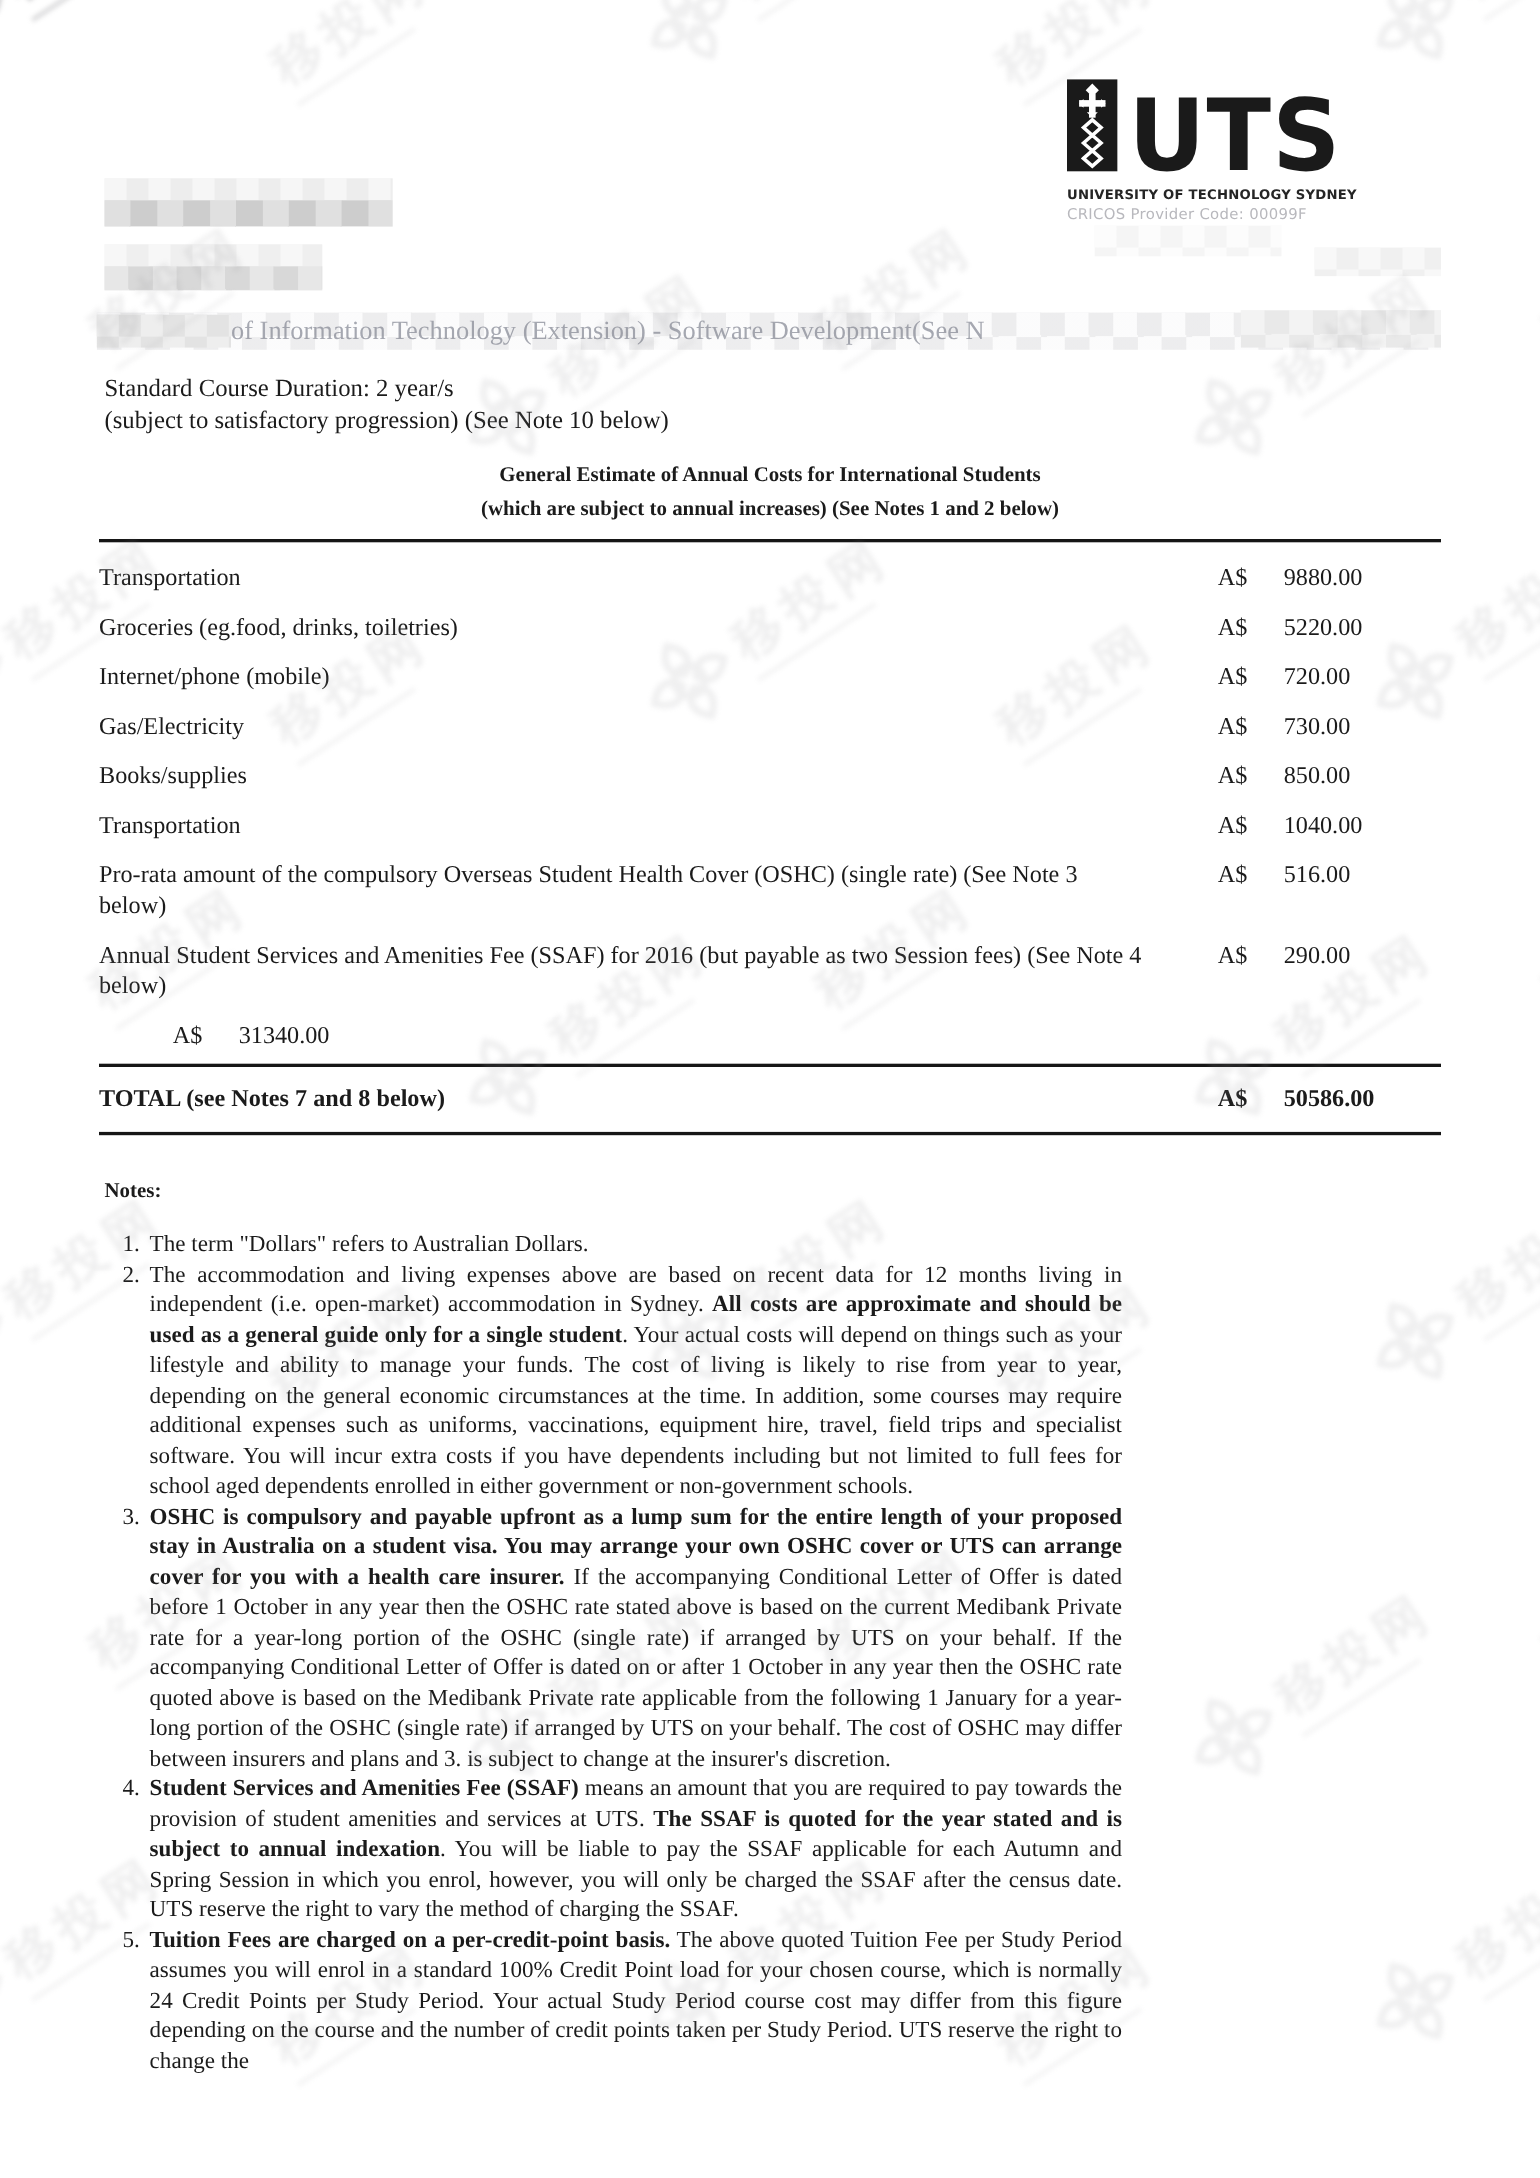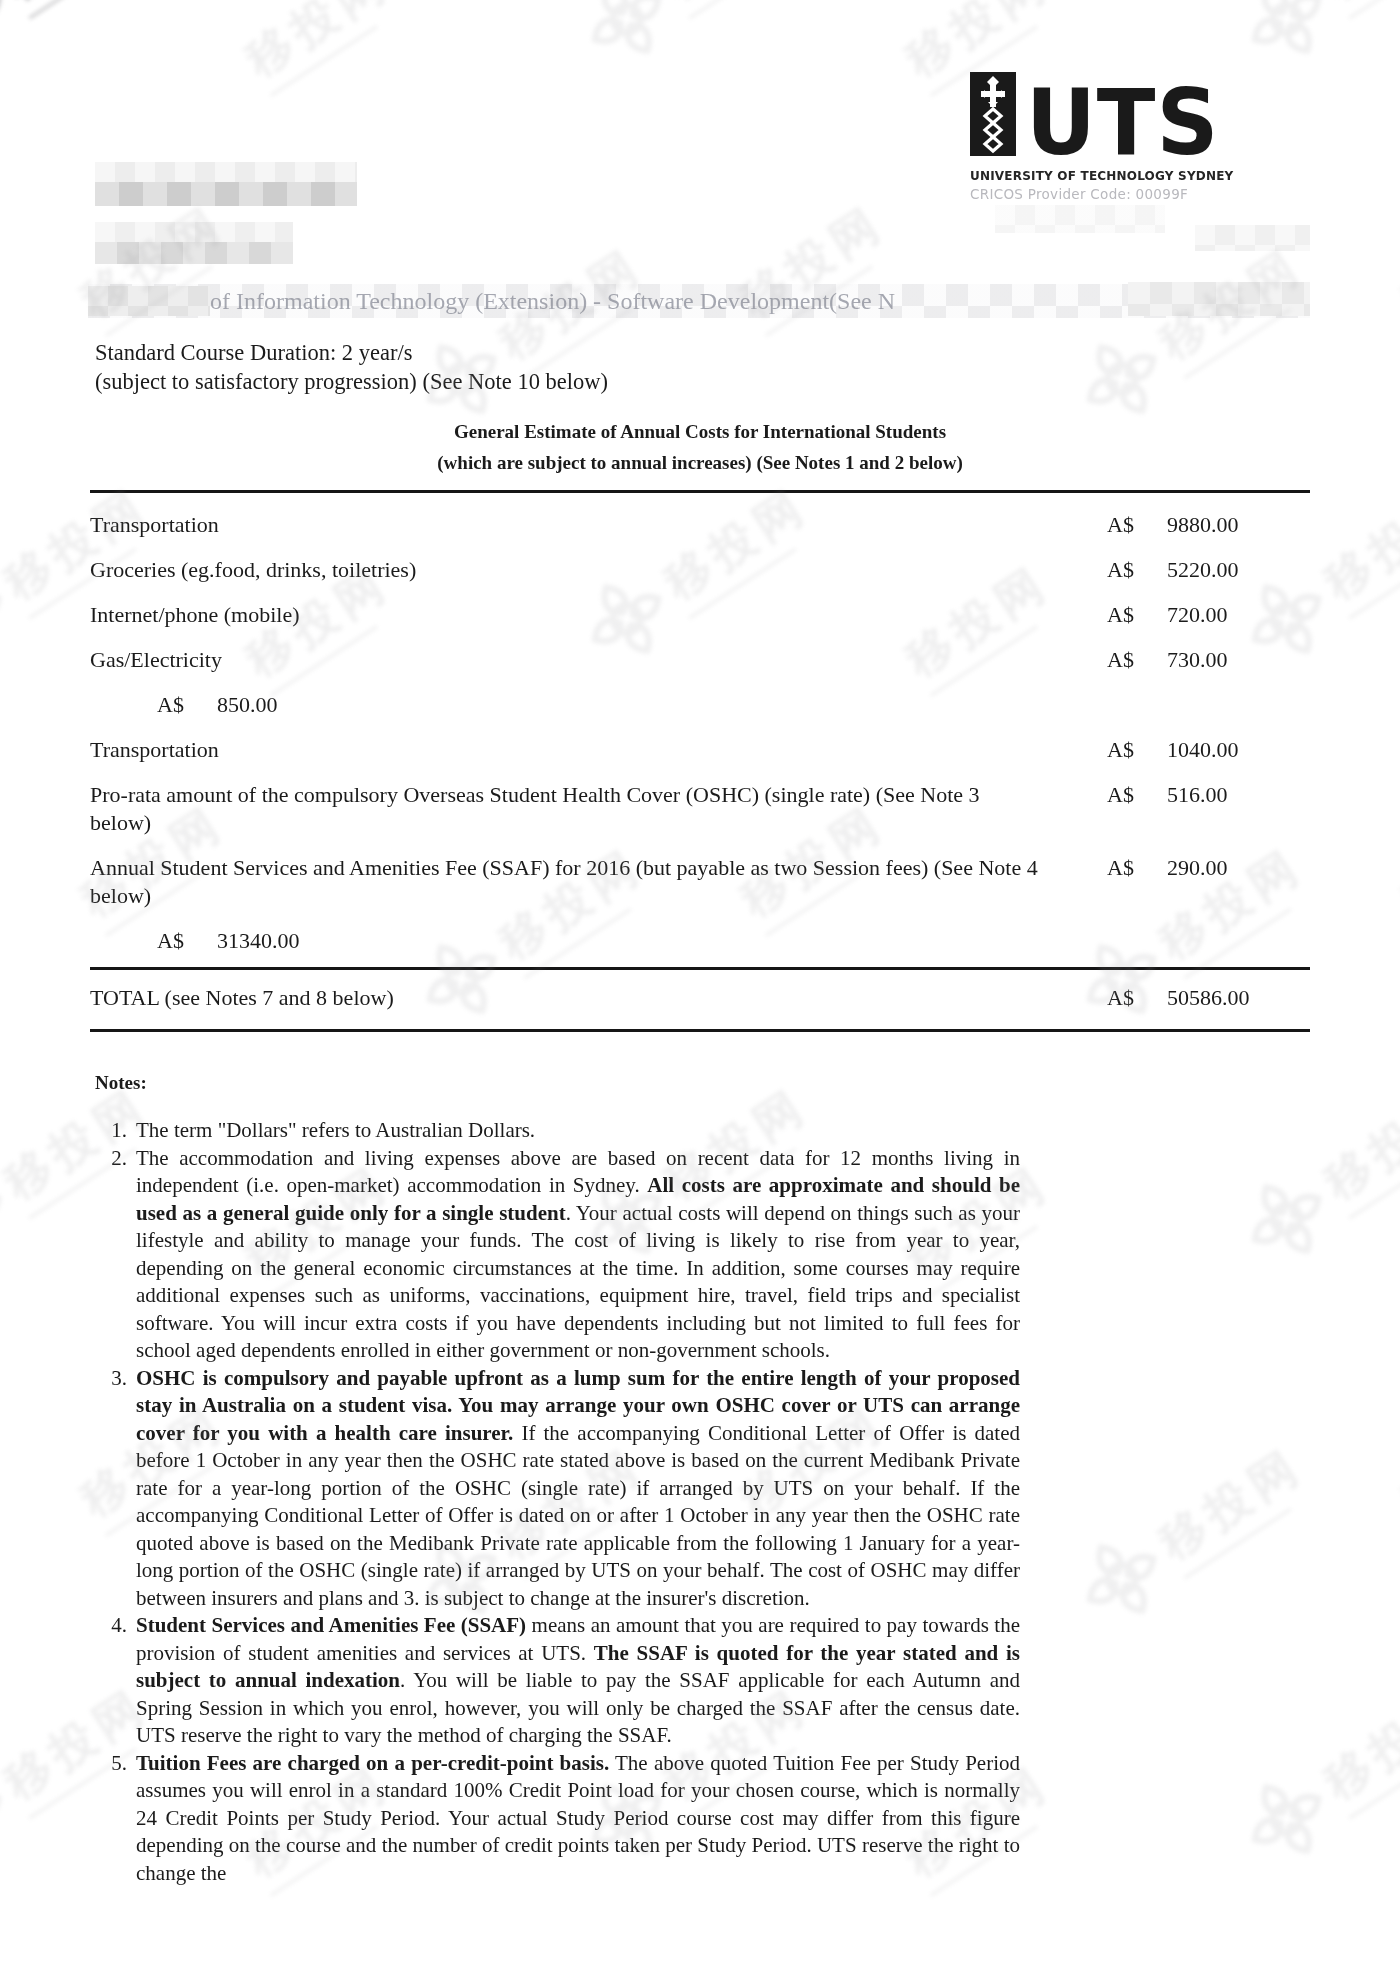--- a/index.html
+++ b/index.html
@@ -35,21 +35,21 @@
   
   #estimate-title{position:absolute;left:90px;top:416px;width:1220px;z-index:1;
     text-align:center;font-weight:bold;font-size:19px;line-height:31px;}
   #cost-table{position:absolute;left:90px;top:490px;width:1220px;z-index:1;
     border-top:3px solid #161616;padding-top:18px;font-size:22px;line-height:28px;}
   .crow{display:flex;align-items:flex-start;margin-bottom:17px;}
   .crow .lbl{flex:0 0 950px;}
   .crow .cur{flex:0 0 60px;margin-left:67px;}
   .crow .amt{flex:1;text-align:left;padding-right:47px;font-variant-numeric:tabular-nums;}
   #cost-table .rule{border-top:3px solid #161616;margin-top:12px;}
-  #cost-table .total-row{margin-top:14px;margin-bottom:17px;}
+  #cost-table .total-row{margin-top:14px;margin-bottom:17px;font-weight:bold;}
   #cost-table .rule.bottom{margin-top:8px;}
   
   #notes{position:absolute;left:95px;top:1072px;width:925px;z-index:1;}
   #notes h3{margin:0 0 23px 0;font-size:19px;}
   .note{display:flex;align-items:flex-start;}
   .note .num{flex:0 0 32px;text-align:right;padding-right:9px;font-size:21px;line-height:27.5px;}
   .note .ntext{margin:0;flex:1;font-size:21px;line-height:27.5px;text-align:justify;}
   .note .ntext b{font-weight:bold;}
 </style>
 </head>
@@ -490,20 +490,21 @@
     <div class="lbl">Internet/phone (mobile)</div>
     <div class="cur">A$</div>
     <div class="amt">720.00</div>
   </div>
   <div class="crow">
     <div class="lbl">Gas/Electricity</div>
     <div class="cur">A$</div>
     <div class="amt">730.00</div>
   </div>
   <div class="crow">
+    <div class="lbl">Books/supplies</div>
     <div class="cur">A$</div>
     <div class="amt">850.00</div>
   </div>
   <div class="crow">
     <div class="lbl">Transportation</div>
     <div class="cur">A$</div>
     <div class="amt">1040.00</div>
   </div>
   <div class="crow">
     <div class="lbl">Pro-rata amount of the compulsory Overseas Student Health Cover (OSHC) (single rate) (See Note 3 below)</div>

